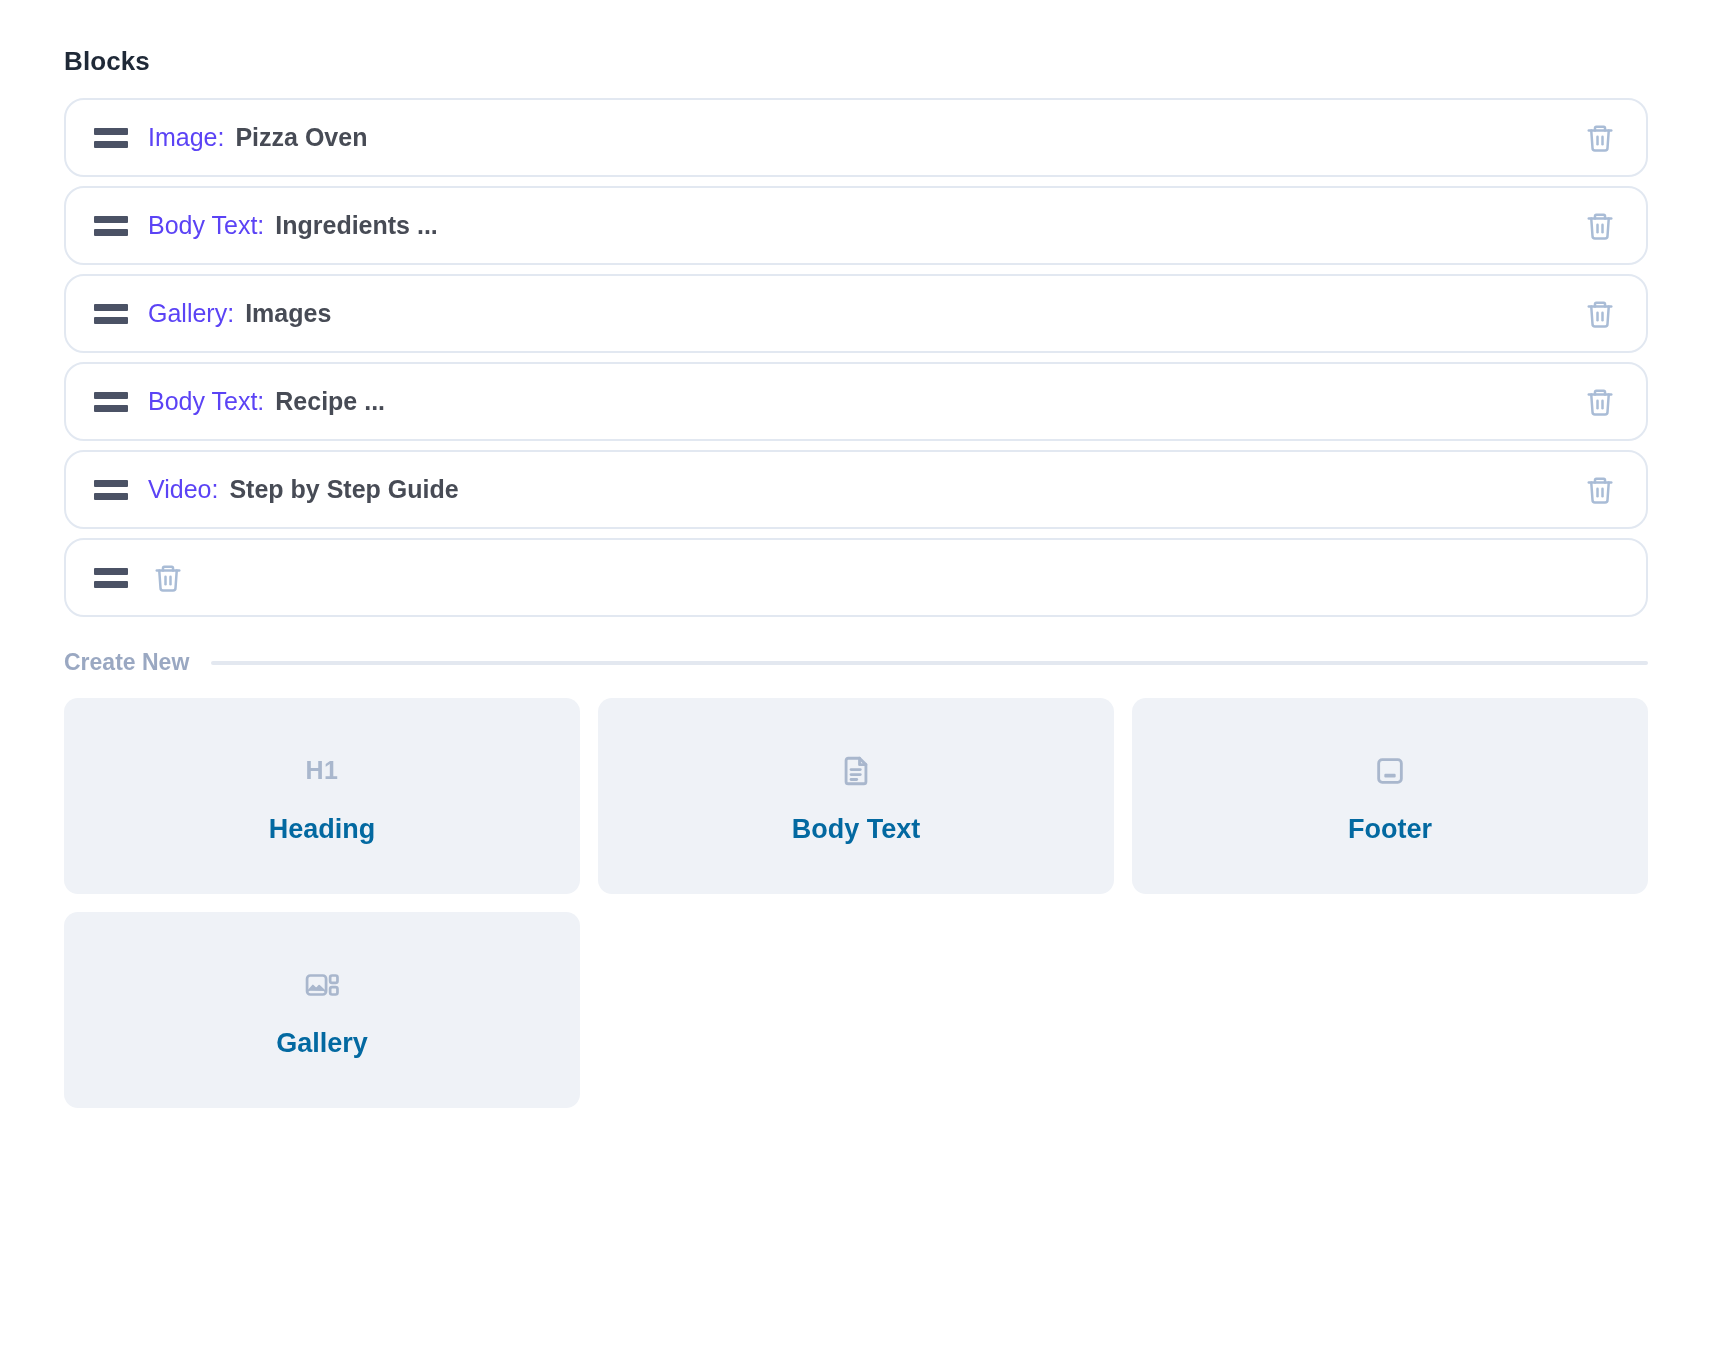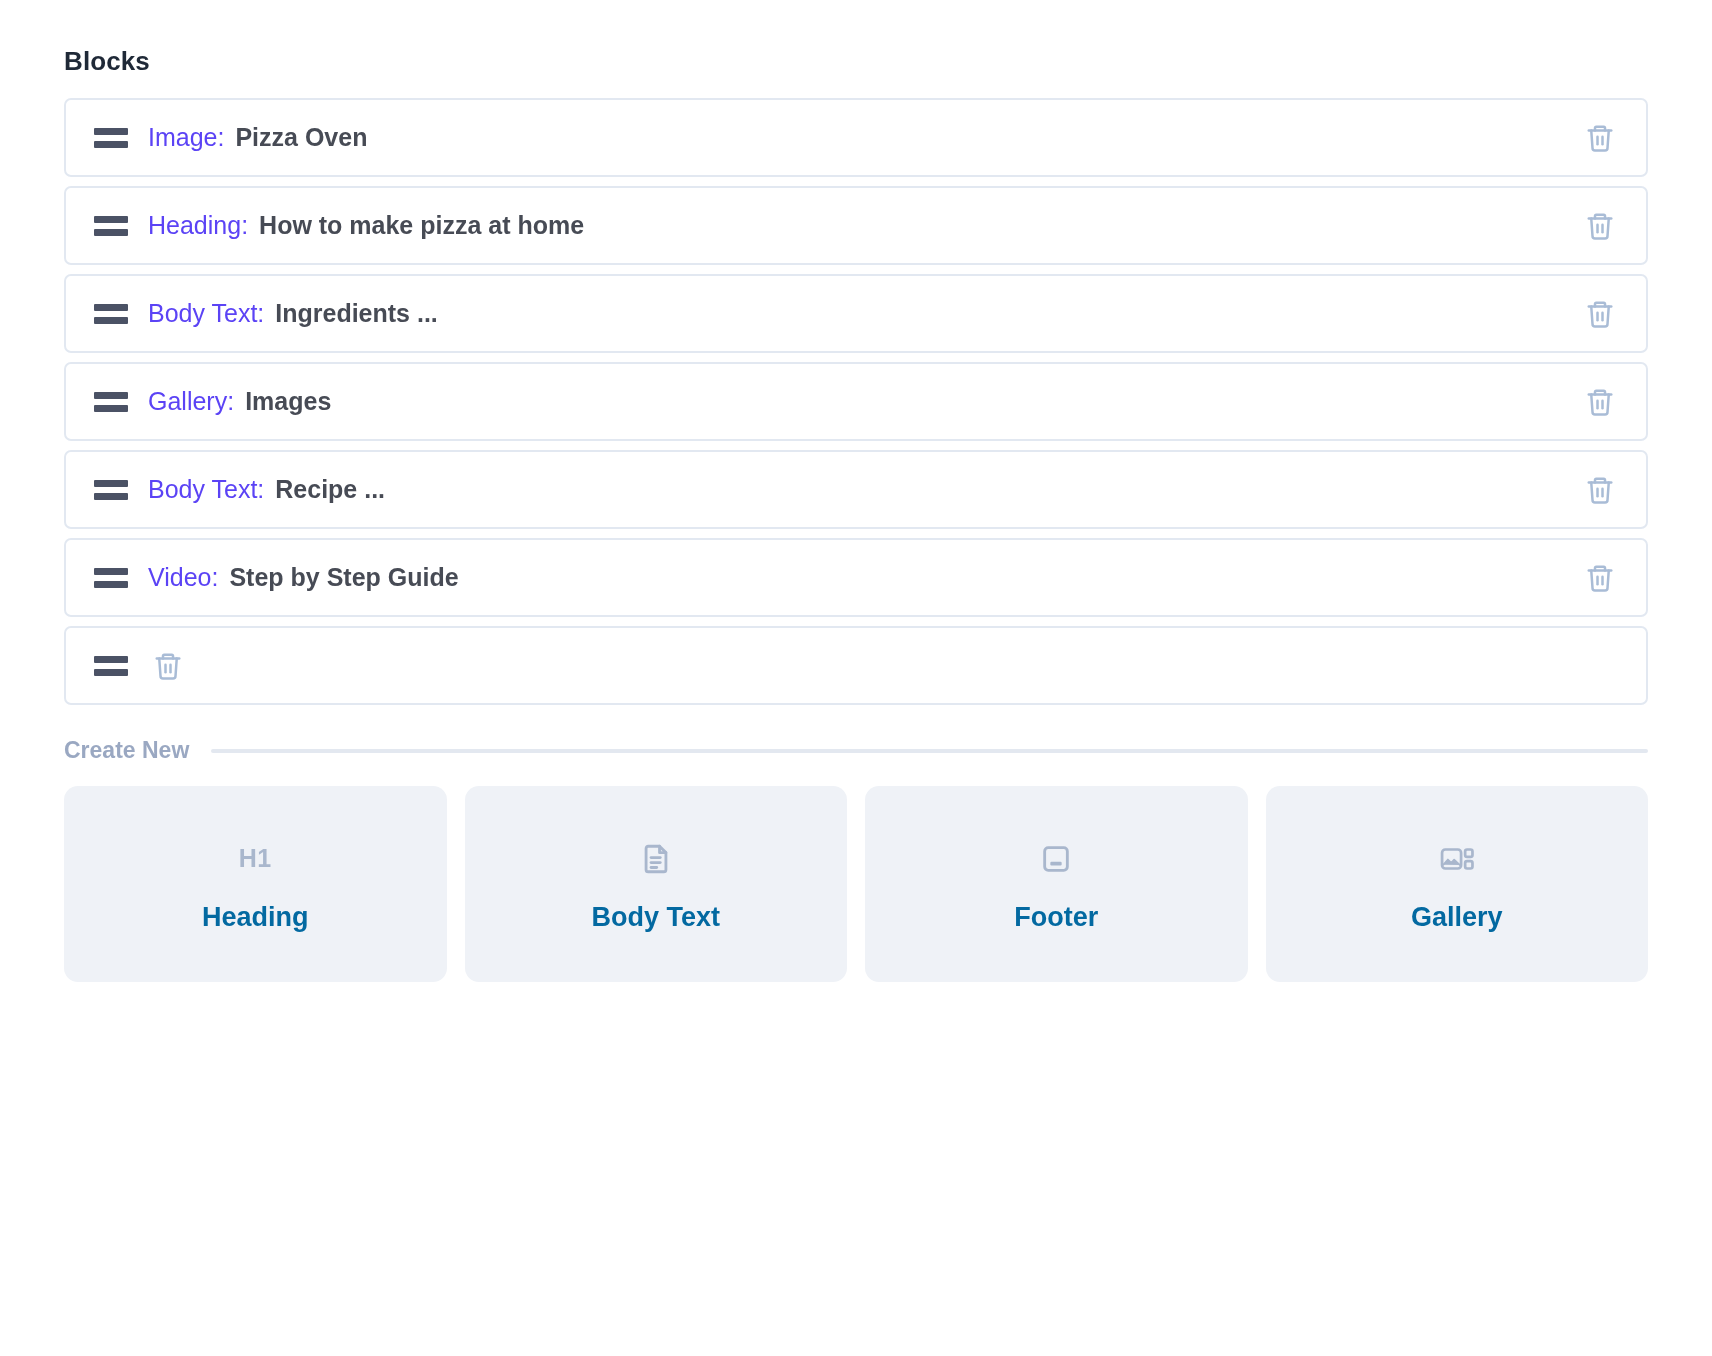--- a/index.html
+++ b/index.html
@@ -31,21 +31,21 @@
   
   .block-list {
     display: flex;
     flex-direction: column;
     gap: 9px;
   }
 
   .block-row {
     height: 79px;
     border: 2px solid #e2e8f1;
-    border-radius: 7px;
+    border-radius: 20px;
     background: #ffffff;
     display: flex;
     align-items: center;
     padding: 0 26px 0 28px;
   }
 
   .drag-handle {
     width: 34px;
     height: 22px;
     display: flex;
@@ -116,21 +116,21 @@
   .create-new-rule {
     flex: 1 1 auto;
     height: 4px;
     background: #e3e8f0;
     border-radius: 2px;
   }
 
   
   .create-grid {
     display: grid;
-    grid-template-columns: repeat(4, 1fr);
+    grid-template-columns: repeat(3, 1fr);
     gap: 18px 18px;
   }
 
   .create-card {
     background: #eff2f7;
     border-radius: 14px;
     height: 196px;
     display: flex;
     flex-direction: column;
     align-items: center;
@@ -185,39 +185,20 @@
         <svg width="30" height="32" viewBox="0 0 24 24" fill="none" stroke="#a9bcd6" stroke-width="2" stroke-linecap="round" stroke-linejoin="round">
           <polyline points="3 6 5 6 21 6"></polyline>
           <path d="M19 6l-1 14a2 2 0 0 1-2 2H8a2 2 0 0 1-2-2L5 6"></path>
           <path d="M8 6V4a1 1 0 0 1 1-1h6a1 1 0 0 1 1 1v2"></path>
           <line x1="10" y1="11" x2="10" y2="17"></line>
           <line x1="14" y1="11" x2="14" y2="17"></line>
         </svg>
       </button>
     </div>
 
-    <div class="block-row">
-      <div class="drag-handle">
-        <span></span>
-          <span></span>
-      </div>
-      <div class="block-text">
-        <span class="block-type">Heading:</span>
-        <span class="block-value">How to make pizza at home</span>
-      </div>
-      <button class="trash-btn">
-        <svg width="30" height="32" viewBox="0 0 24 24" fill="none" stroke="#a9bcd6" stroke-width="2" stroke-linecap="round" stroke-linejoin="round">
-          <polyline points="3 6 5 6 21 6"></polyline>
-          <path d="M19 6l-1 14a2 2 0 0 1-2 2H8a2 2 0 0 1-2-2L5 6"></path>
-          <path d="M8 6V4a1 1 0 0 1 1-1h6a1 1 0 0 1 1 1v2"></path>
-          <line x1="10" y1="11" x2="10" y2="17"></line>
-          <line x1="14" y1="11" x2="14" y2="17"></line>
-        </svg>
-      </button>
-    </div>
 
     <div class="block-row">
       <div class="drag-handle">
         <span></span>
           <span></span>
       </div>
       <div class="block-text">
         <span class="block-type">Body Text:</span>
         <span class="block-value">Ingredients ...</span>
       </div>

